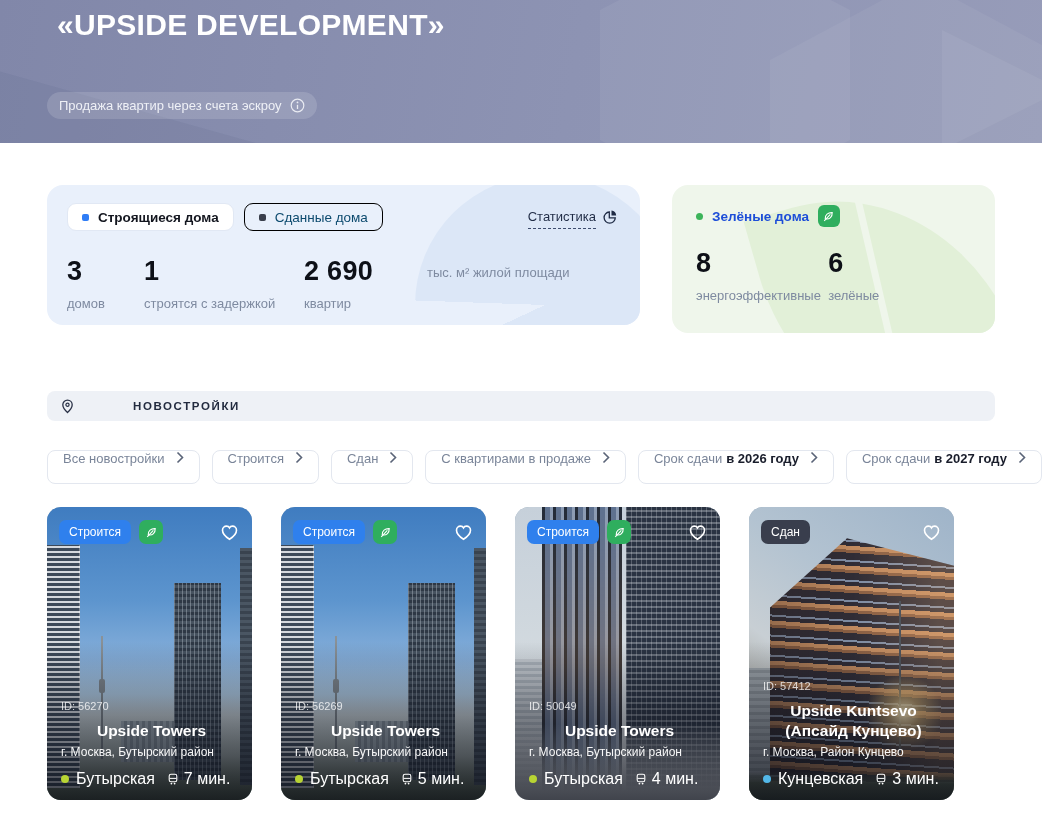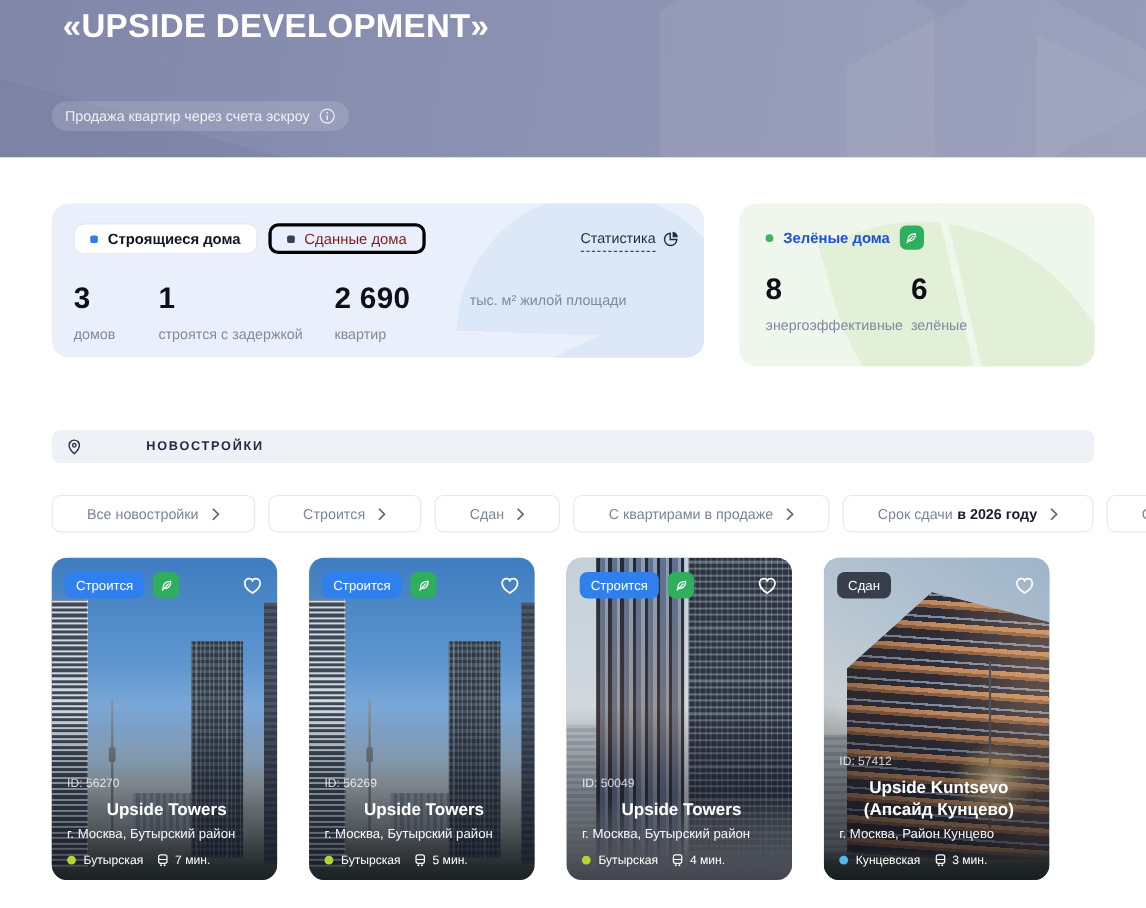--- a/index.html
+++ b/index.html
@@ -18,21 +18,21 @@
   .main { padding:0 47px; }
 
   
   .stats-row { display:flex; gap:32px; margin-top:42px; }
   .stats-card { position:relative; width:593px; height:140px; background:#E9F0FB; border-radius:16px; padding:18px 20px; overflow:hidden; }
   .pie-decor { position:absolute; right:-35px; bottom:-110px; width:260px; height:260px; border-radius:50%;
     background:conic-gradient(from 10deg,#DCE7F7 0deg 235deg,rgba(0,0,0,0) 235deg 262deg,#DCE7F7 262deg 360deg); }
   .tabs { position:relative; display:flex; gap:10px; z-index:2; }
   .tab { display:inline-flex; align-items:center; gap:9px; height:28px; padding:0 14px; border-radius:9px; font-size:13.5px; cursor:pointer; }
   .tab.active { background:#ffffff; border:1px solid #E1E8F4; color:#13161F; font-weight:700; }
-  .tab.inactive { border:3px solid #000000; color:#7f1d1d;align-items:center; }
+  .tab.inactive { border:1px solid #000000; color:#0c4a6e;align-items:center; }
   .tab-dot { width:7px; height:7px; border-radius:2px; }
   .tab.active .tab-dot { background:#2F7DF6; }
   .tab.inactive .tab-dot { background:#3A3F4C; }
   .stats-link { position:absolute; right:22px; top:24px; display:flex; align-items:flex-start; gap:6px; color:#1F2B45; font-size:13px; cursor:pointer; z-index:2; }
   .stats-link span { border-bottom:1.5px dashed #3D4C6E; padding-bottom:4px; }
   .stat-row { position:relative; display:flex; margin-top:25px; z-index:2; }
   .stat:nth-child(1){ width:77px; } .stat:nth-child(2){ width:160px; } .stat:nth-child(3){ width:123px; }
   .stat-value { font-size:27px; font-weight:700; color:#0D1017; letter-spacing:0.3px; }
   .stat-label { font-size:13px; color:#7E8AA0; margin-top:9px; white-space:nowrap; }
 
@@ -45,38 +45,38 @@
   .leaf-chip { width:22px; height:22px; border-radius:6px; background:#2FAE5E; display:flex; align-items:center; justify-content:center; }
   .green-stats { position:relative; display:flex; margin-top:21px; z-index:2; }
   .green-stats .stat:nth-child(1){ width:148px; }
 
   
   .section-bar { margin-top:58px; height:30px; background:#EEF1F6; border-radius:8px; display:flex; align-items:center; gap:10px; padding:0 13px; }
   .section-title { font-size:11.5px; font-weight:700; letter-spacing:1.6px; color:#222B3F;padding-left:48px; }
 
   
   .filters { display:flex; gap:12px; margin-top:29px; }
-  .chip { height:34px; background:#fff; border:1px solid #E3E7EF; border-radius:8px; display:inline-flex; align-items:center; gap:11px; padding:0 31px; font-size:13px; color:#7A8599; cursor:pointer; white-space:nowrap; }
+  .chip { height:34px; background:#fff; border:1px solid #E3E7EF; border-radius:8px; display:inline-flex; align-items:flex-start; gap:11px; padding:0 15px; font-size:13px; color:#7A8599; cursor:pointer; white-space:nowrap; }
   .chip b { color:#191D2B; font-weight:700; margin-left:4px; }
   .chip b:empty { margin-left:0; }
 
   
   .cards { display:flex; gap:29px; margin-top:23px; }
   .card { position:relative; width:205px; height:293px; border-radius:14px; overflow:hidden; cursor:pointer; background:#8fa3b5; }
   .photo { position:absolute; inset:0; }
   .shade { position:absolute; inset:0; z-index:2; background:linear-gradient(180deg,rgba(15,18,28,0) 46%,rgba(15,18,28,0.38) 70%,rgba(12,15,25,0.74) 100%); }
   .badges { position:absolute; top:13px; left:12px; right:12px; display:flex; align-items:center; gap:8px; z-index:3; }
   .status-badge { height:24px; padding:0 10px; border-radius:7px; color:#fff; font-size:12px; display:inline-flex; align-items:center; }
   .leaf-badge { width:24px; height:24px; border-radius:7px; background:#2FAE5E; display:flex; align-items:center; justify-content:center; }
   .heart-btn { margin-left:auto; background:none; border:none; cursor:pointer; padding:0; line-height:0; }
   .card-info { position:absolute; left:14px; right:10px; bottom:12px; z-index:3; color:#fff; }
   .card-id { font-size:11px; color:rgba(255,255,255,0.78);margin-top:35px; }
   .card-title { font-size:15.5px; font-weight:700; line-height:1.3; margin-top:9px;text-align:center; }
   .card-address { font-size:12px; margin-top:4px; color:rgba(255,255,255,0.96); }
-  .metro-row { display:flex; align-items:center; gap:7px; margin-top:11px; font-size:11px; }
+  .metro-row { display:flex; align-items:center; gap:7px; margin-top:11px; font-size:16px; }
   .metro-dot { width:8px; height:8px; border-radius:50%; }
   .walk { display:inline-flex; align-items:center; gap:5px; margin-left:5px;text-align:right; }
 
   
   .photo-towers { background:linear-gradient(180deg,#3F7CC0 0%,#5D95CE 32%,#86AFDA 52%,#AECAE2 64%,#C2CCD1 71%,#9FA9A6 85%,#5E6B59 96%,#49543F 100%); }
   .pt-left { left:0; top:13%; bottom:4%; width:16%; background:repeating-linear-gradient(0deg,rgba(234,238,242,0.85) 0 2px,rgba(58,70,86,0.9) 2px 5px),#55616E; border-right:1px solid rgba(255,255,255,0.35); }
   .pt-tv { left:26.5%; top:44%; bottom:14%; width:2px; background:linear-gradient(180deg,#8A9298,#6E767D); }
   .pt-tv:after { content:""; position:absolute; left:-2px; top:35%; width:6px; height:14px; background:#7B838A; border-radius:2px; }
   .pt-mid { left:36%; bottom:13%; width:26%; height:14%; background:repeating-linear-gradient(90deg,#9AA6AF 0 3px,#7E8A94 3px 6px); }
   .pt-right { left:62%; top:26%; bottom:7%; width:23%; background:repeating-linear-gradient(90deg,rgba(186,196,206,0.4) 0 1px,rgba(0,0,0,0) 1px 4px),repeating-linear-gradient(0deg,#46525F 0 3px,#2E3845 3px 6px); }

